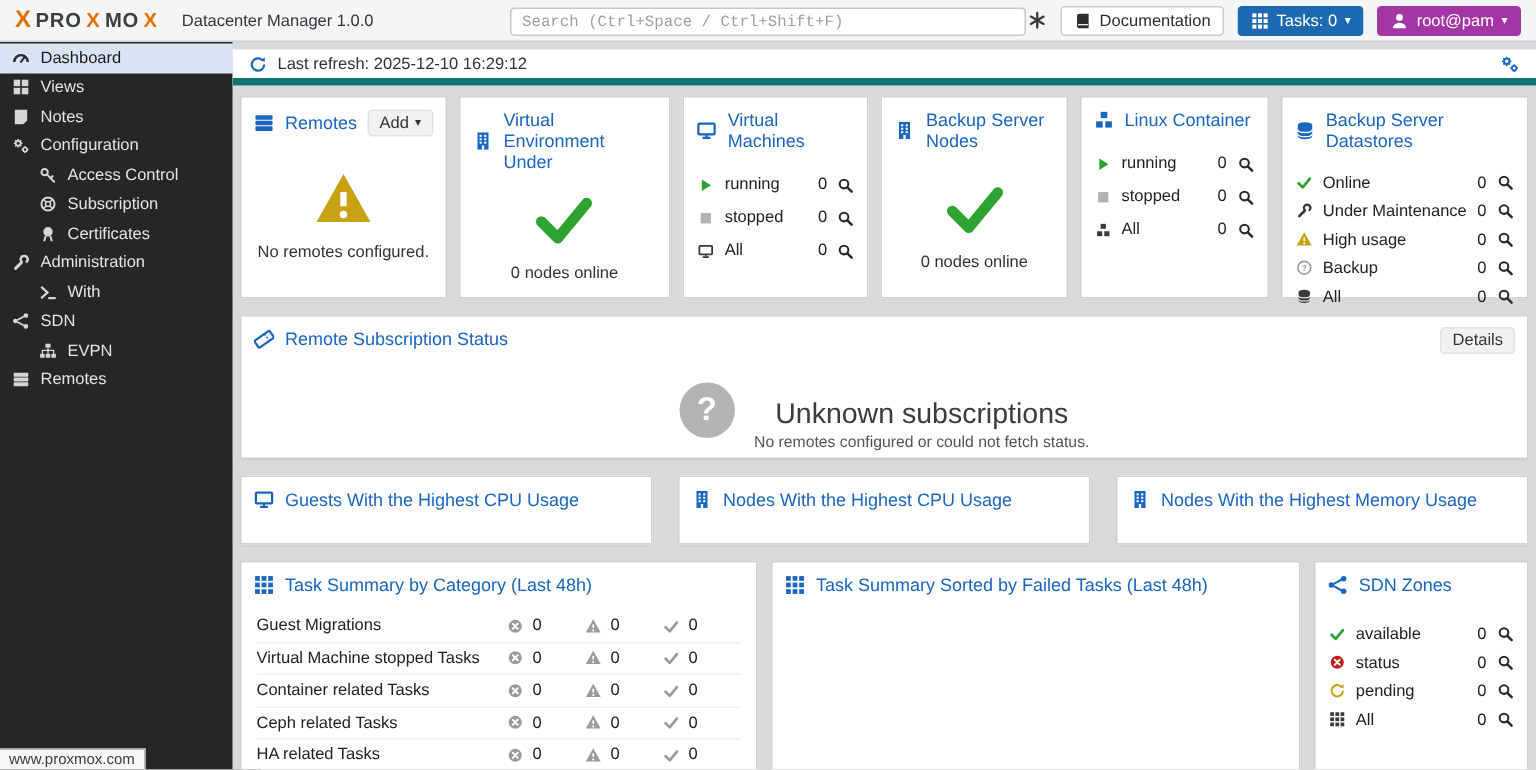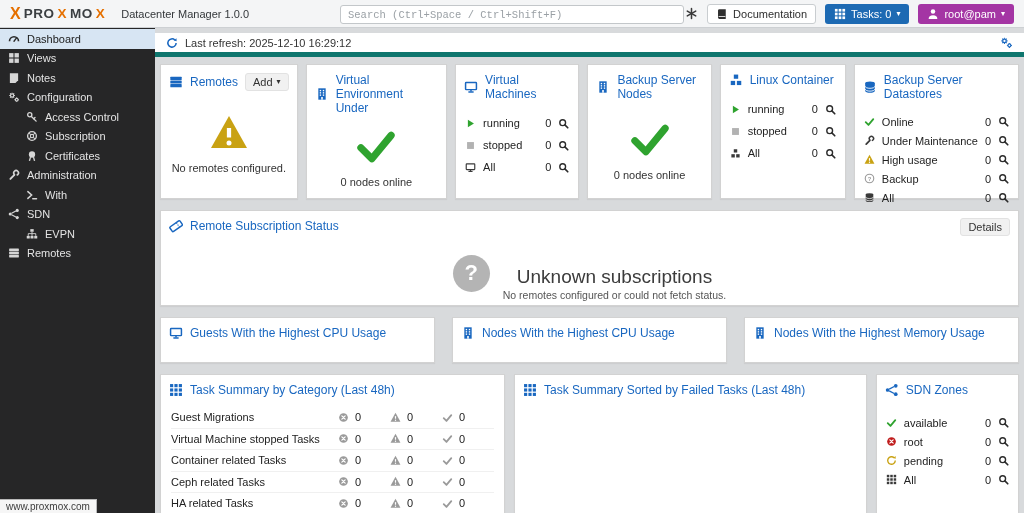--- a/index.html
+++ b/index.html
@@ -982,21 +982,21 @@
                   <use href="#i-mag"></use>
                 </svg>
               </span>
           </div>
           <div class="row">
             <span class="ic s11 ric redc">
                 <svg>
                   <use href="#i-circle-x"></use>
                 </svg>
               </span>
-            <span class="lbl">root</span>
+            <span class="lbl">status</span>
             <span class="cnt">0</span>
             <span class="ic s11 mag">
                 <svg>
                   <use href="#i-mag"></use>
                 </svg>
               </span>
           </div>
           <div class="row">
             <span class="ic s11 ric warnc">
                 <svg>

